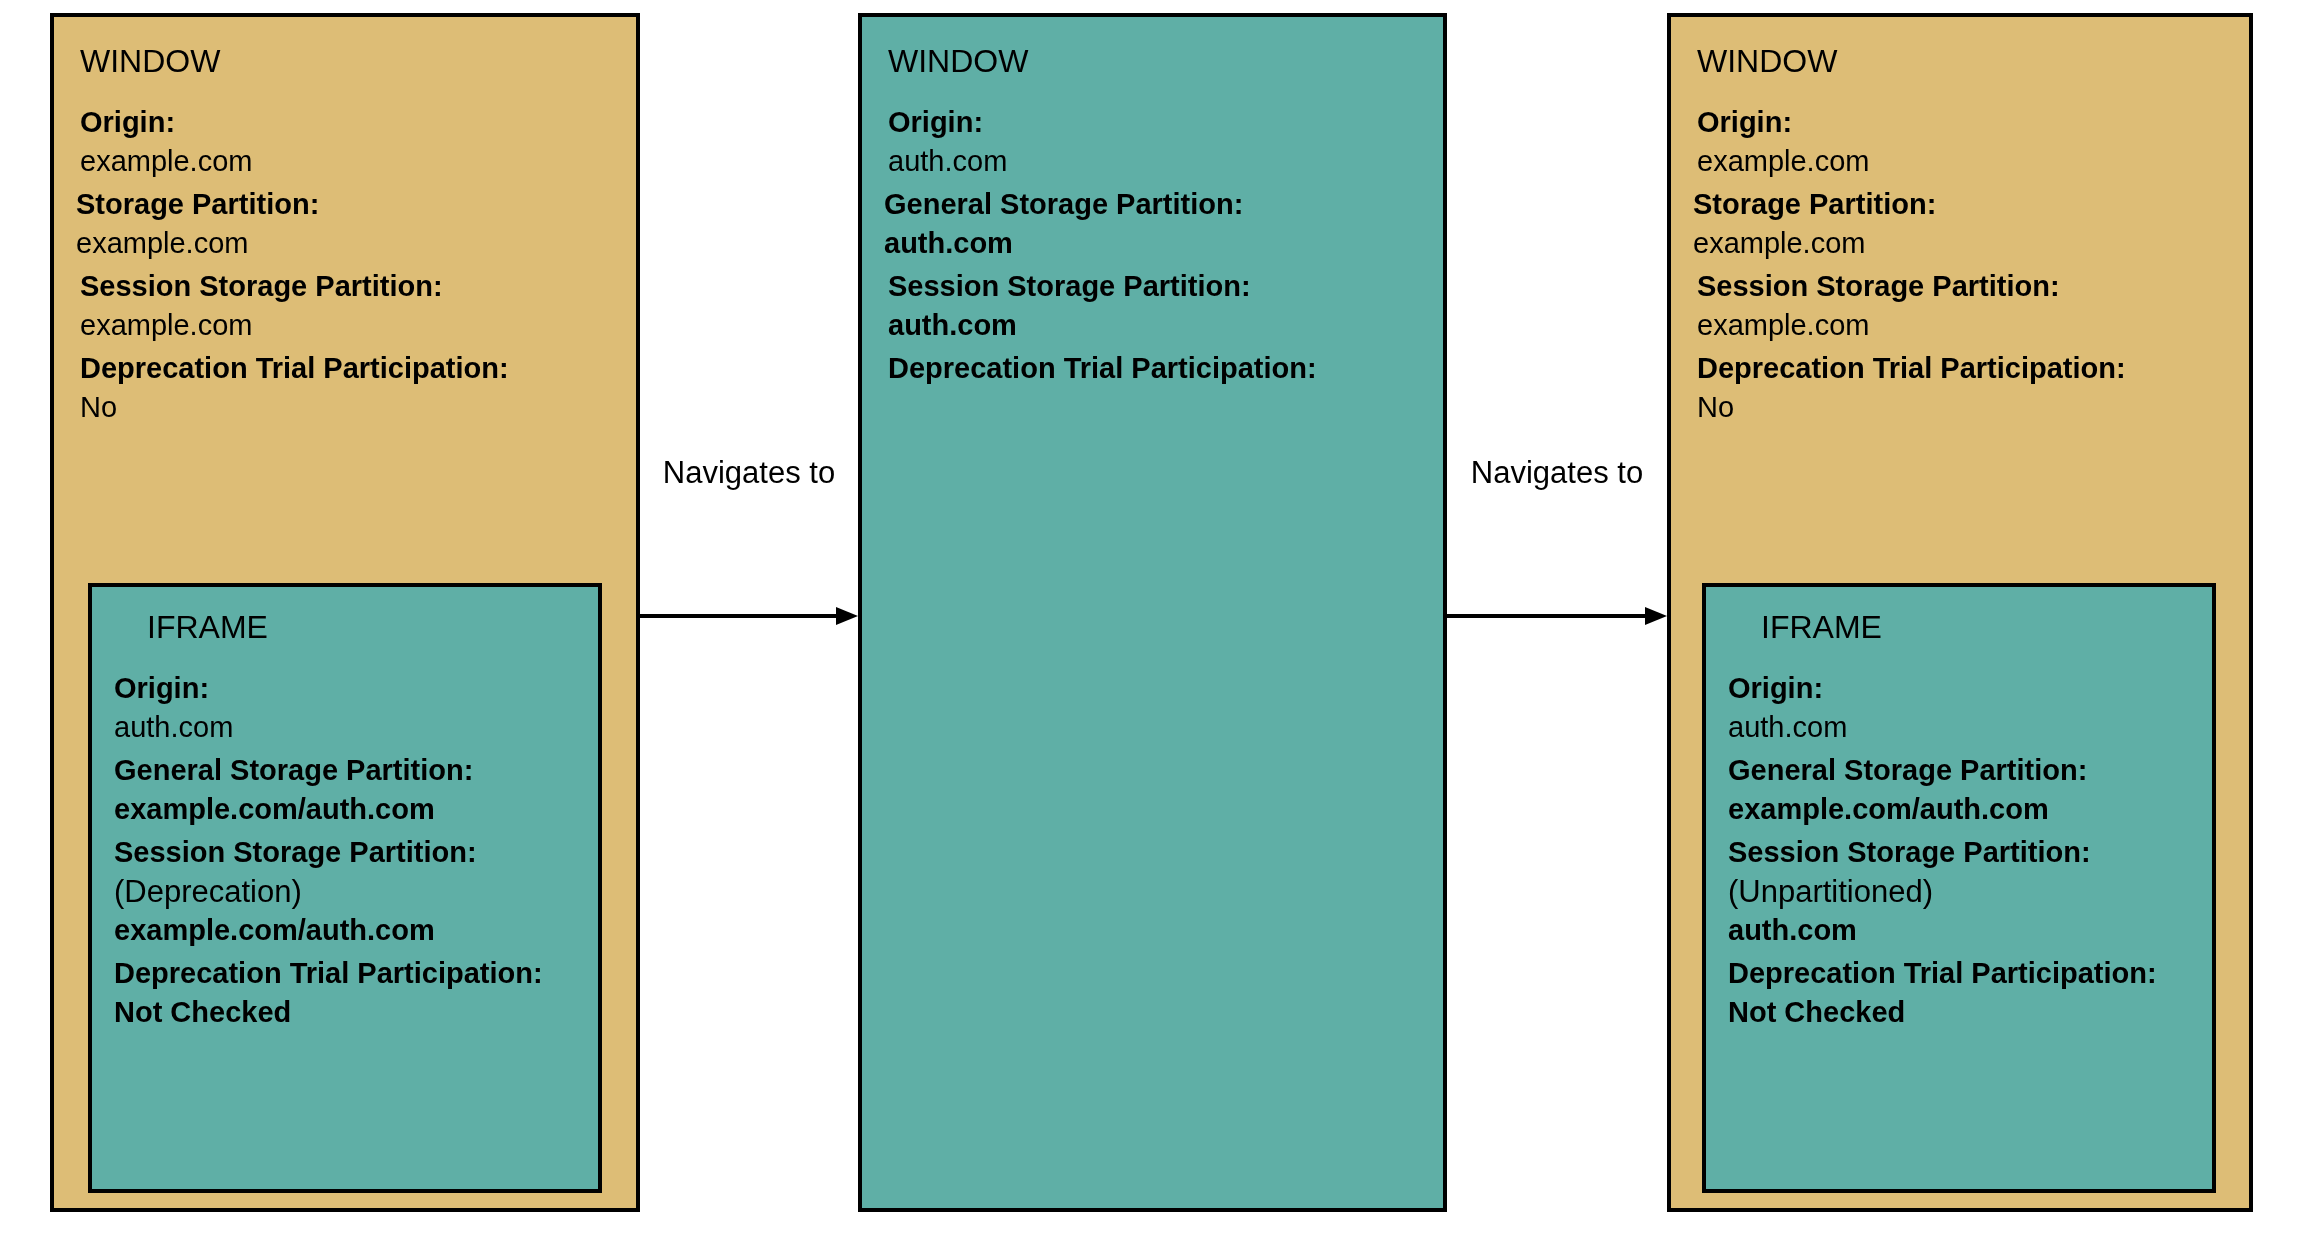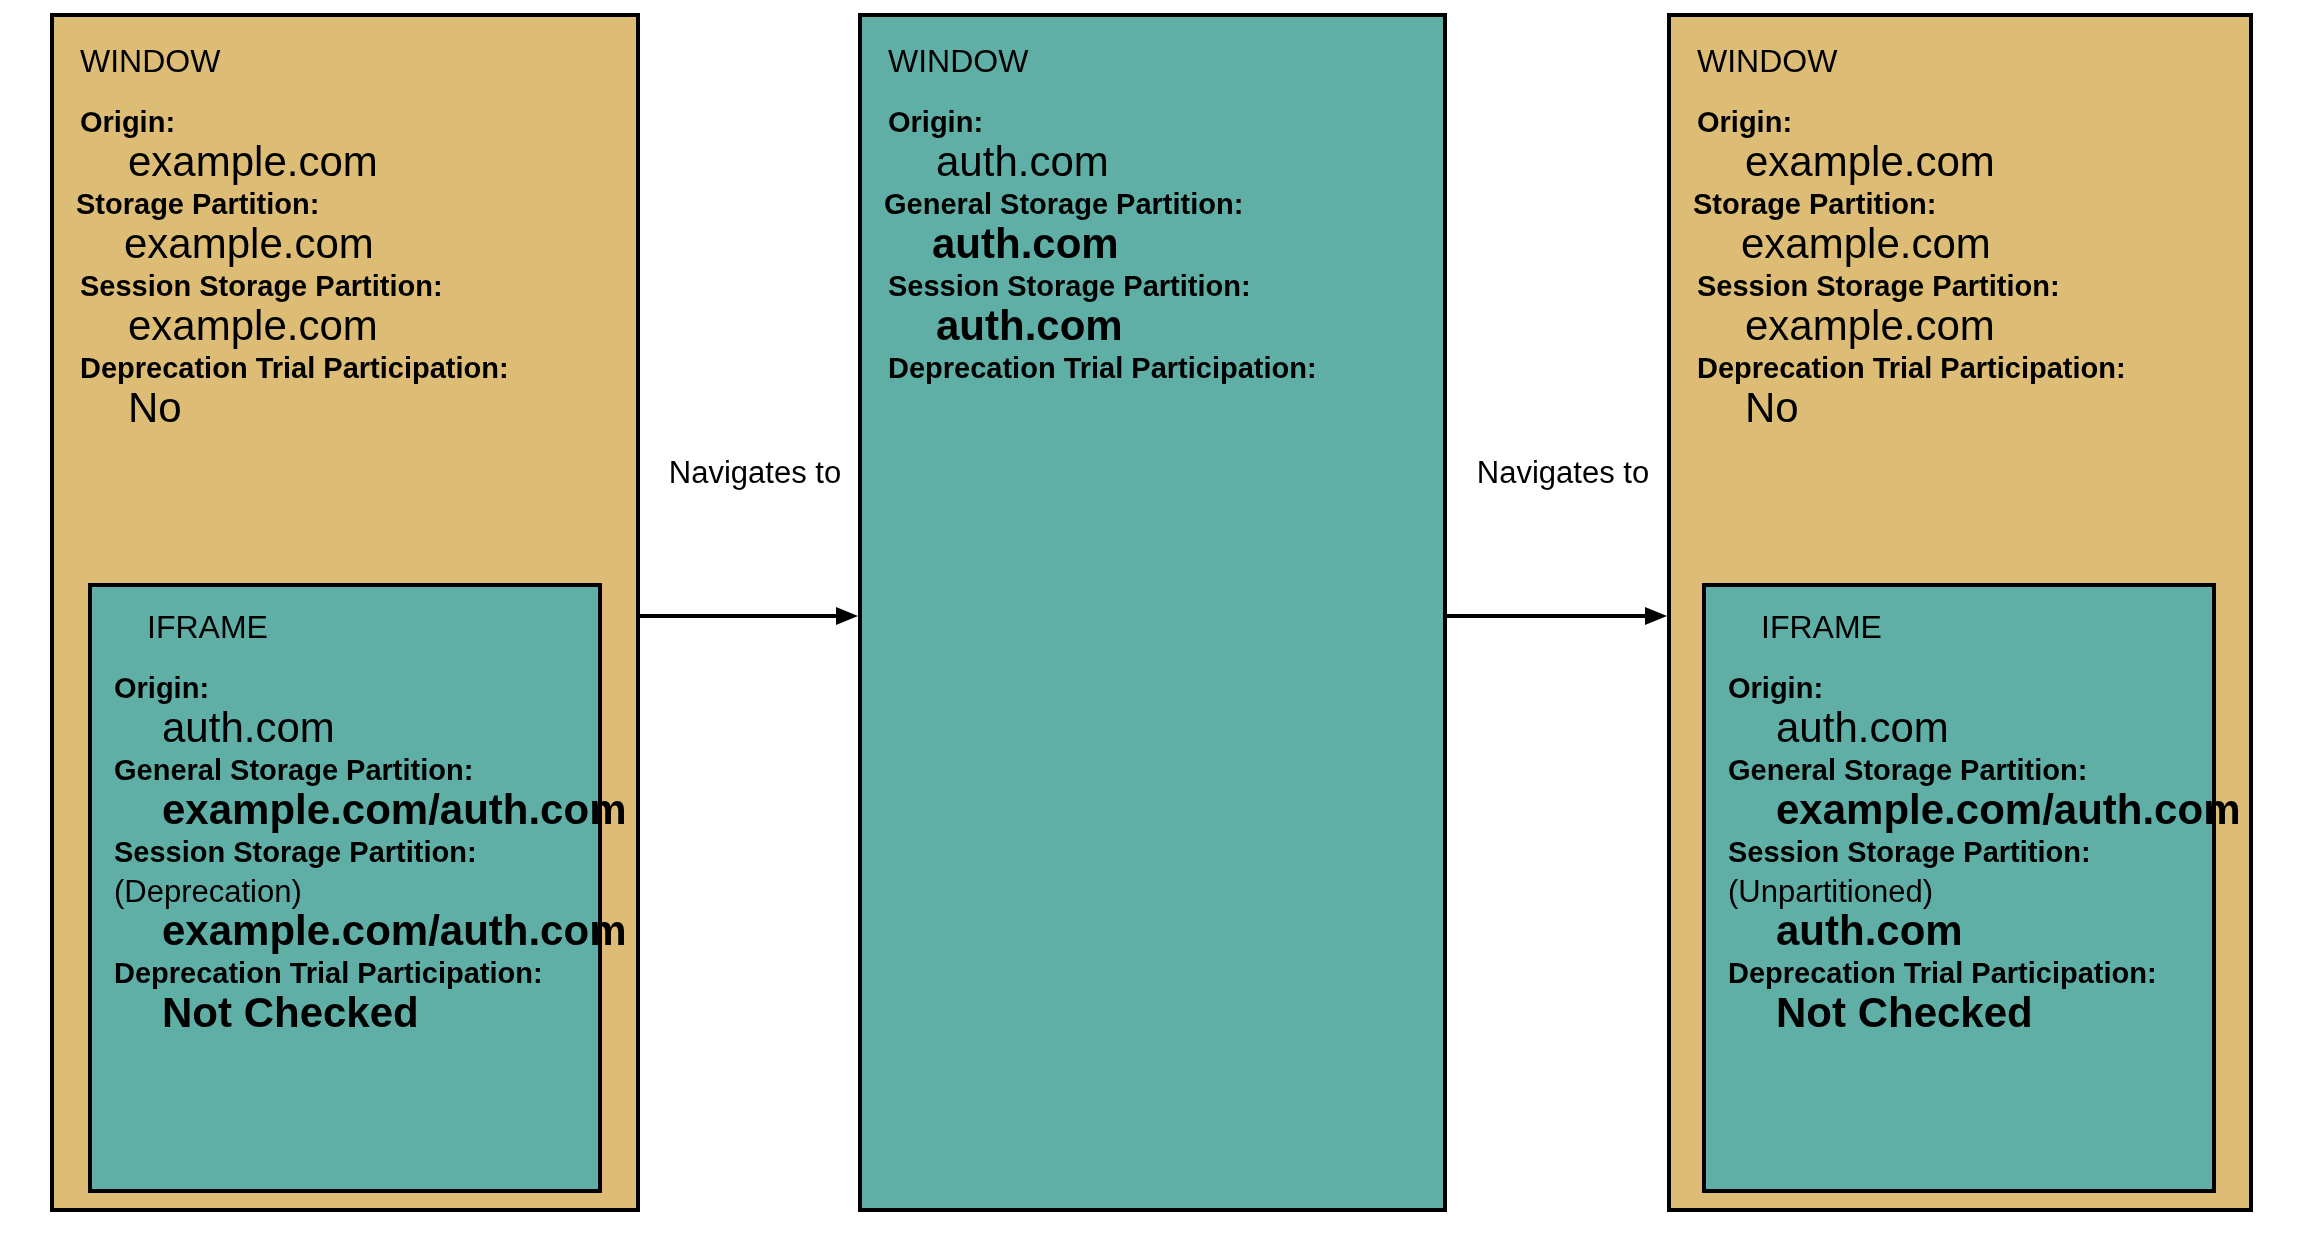--- a/index.html
+++ b/index.html
@@ -56,24 +56,23 @@
     white-space: nowrap;
   }
   .field .label {
     display: block;
     font-size: 29px;
     line-height: 39px;
     font-weight: bold;
   }
   .field .value {
     display: block;
-    font-size: 42px;
+    font-size: 29px;
     line-height: 39px;
     font-weight: normal;
-    margin-left: 48px;
   }
   .field .value.bold {
     font-weight: bold;
   }
   .field .sublabel {
     display: block;
     font-size: 31px;
     line-height: 39px;
     font-weight: normal;
   }
@@ -118,21 +117,20 @@
   #arrow-2 { left: 1447px; top: 601px; width: 220px; }
   #arrow-2 .shaft { width: 198px; }
   #arrow-2 .head  { left: 198px; }
 
   .arrow-label {
     position: absolute;
     font-size: 31px;
     line-height: 36px;
     white-space: nowrap;
     text-align: center;
-    margin-left: 6px;
   }
   #arrow-label-1 { left: 640px;  top: 455px; width: 218px; }
   #arrow-label-2 { left: 1447px; top: 455px; width: 220px; }
 </style>
 </head>
 <body>
 
 <div class="stage">
 
   <div class="window-box tan" id="window-1">

